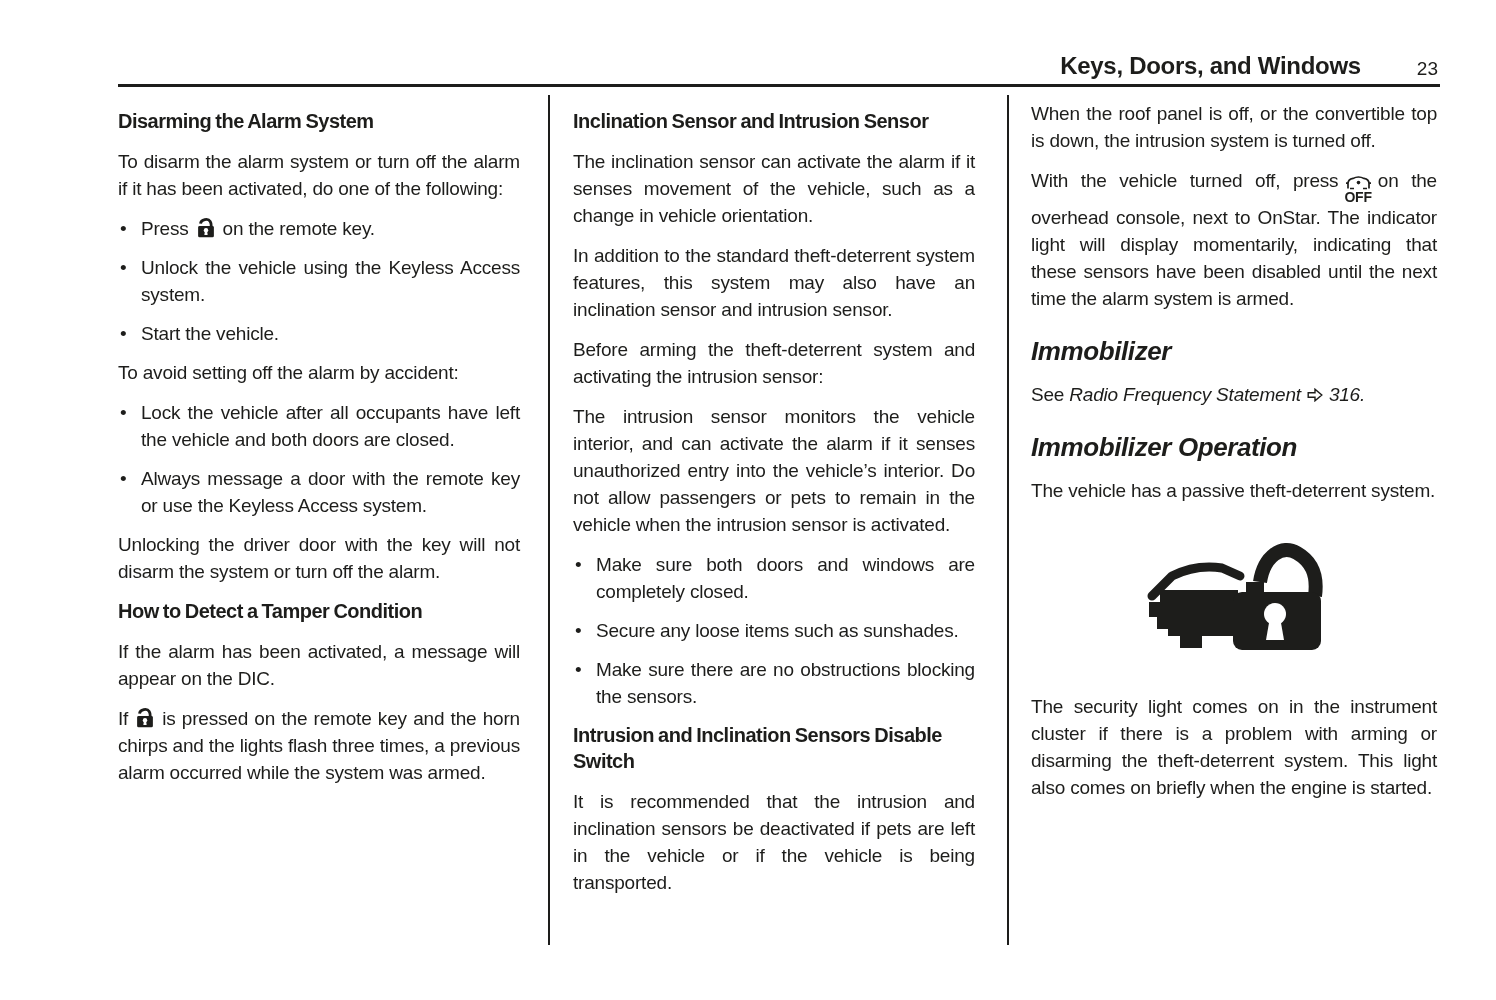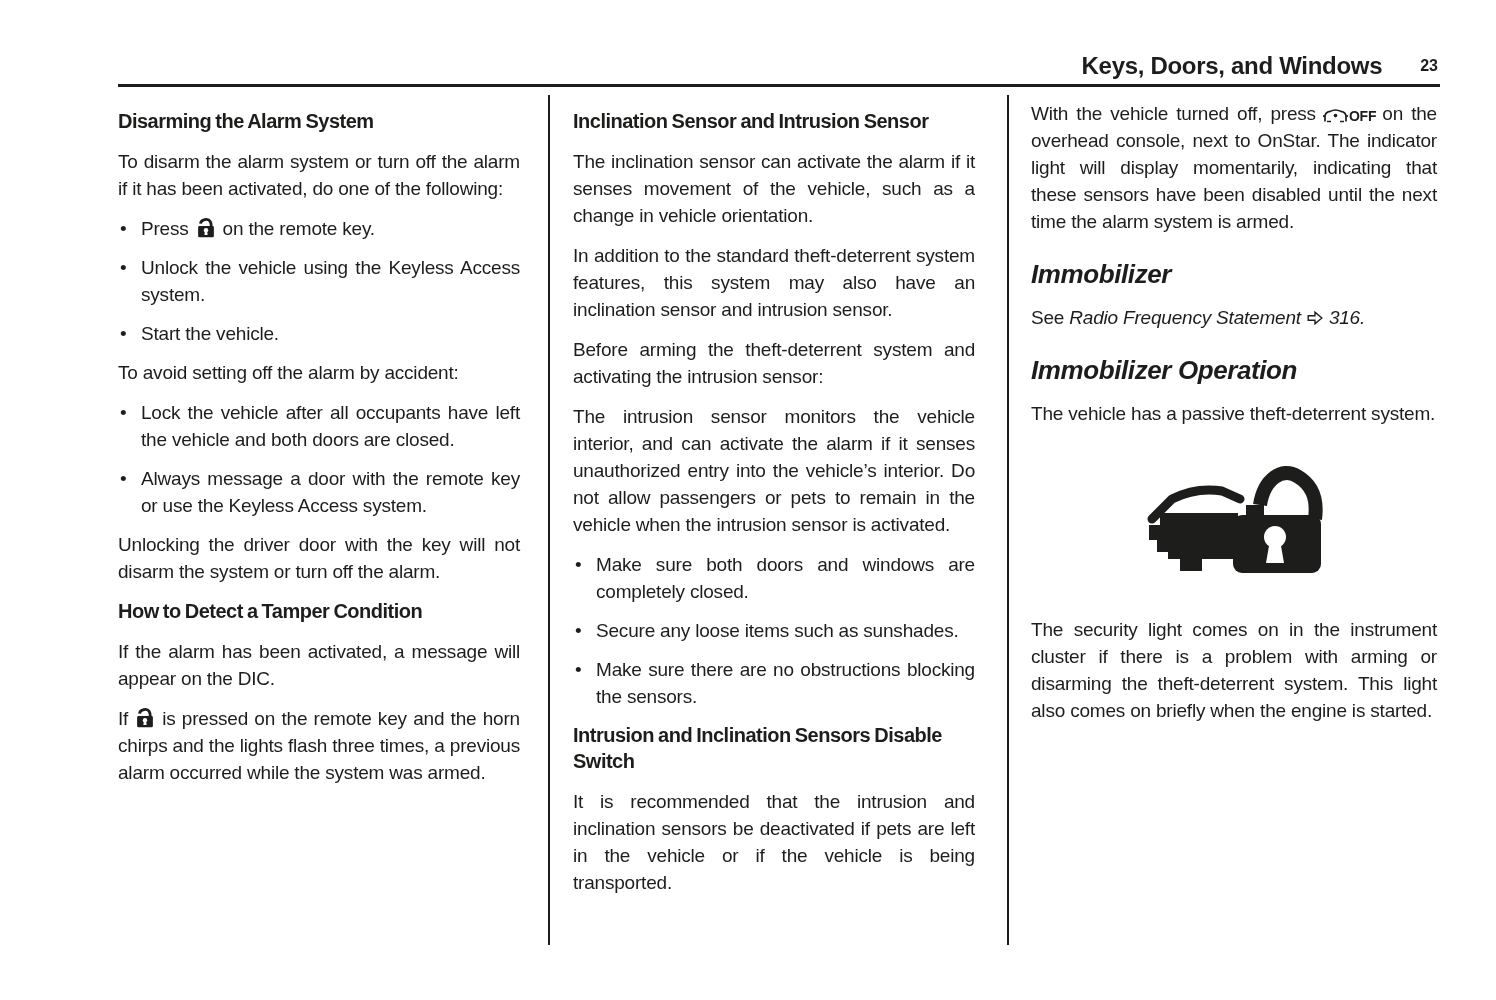--- a/index.html
+++ b/index.html
@@ -9,24 +9,24 @@
     background: #ffffff;
     color: #1d1d1b;
     font-family: "Liberation Sans", sans-serif;
     overflow: hidden;
   }
   .page { position: relative; width: 1496px; height: 1000px; background: #fff; }
 
   
   .header {
     position: absolute; top: 52px; left: 118px; width: 1320px;
-    display: flex; justify-content: flex-end; align-items: center; gap: 38px;
+    display: flex; justify-content: flex-end; align-items: flex-end; gap: 56px;
   }
   .header-title { font-weight: bold; font-size: 24px; letter-spacing: -0.3px; }
-  .header-page  { font-weight: bold; font-size: 16px; }
+  .header-page  { font-weight: normal; font-size: 19px; }
   .header-rule  {
     position: absolute; top: 84px; left: 118px; width: 1322px; height: 3px;
     background: #1d1d1b;
   }
 
   
   .col { position: absolute; top: 100px; }
   .col-1 { left: 118px;  width: 402px; }
   .col-2 { left: 573px;  width: 402px; }
   .col-3 { left: 1031px; width: 406px; }
@@ -55,21 +55,21 @@
   }
   ul { list-style: none; margin: 0 0 2px 0; padding: 0; }
   li { position: relative; padding-left: 23px; margin-bottom: 12px; }
   .bullet-marker { position: absolute; left: 2px; top: 0; }
   .italic { font-style: italic; }
 
   
   .inline-lock { display: inline-block; width: 22px; height: 22px; vertical-align: -4px; margin: 0 6px; }
   .inline-arrow { display: inline-block; width: 16px; height: 14px; vertical-align: -1px; margin: 0 6px; }
   .sensor-off {
-    display: inline-flex; flex-direction: row; align-items: center;
+    display: inline-flex; flex-direction: column; align-items: center;
     vertical-align: -3px; margin: 0 6px; line-height: 1;
   }
   .sensor-off .car-glyph { display: block; width: 27px; height: 15px; margin-bottom: 0px; }
   .sensor-off .off-label { font-weight: bold; font-size: 14px; letter-spacing: -0.2px; }
 
   
   figure.security-figure {
     margin: 30px auto 27px auto; width: 200px; text-align: center;
   }
 </style>
@@ -150,20 +150,21 @@
         <span>Make sure there are no obstructions blocking the sensors.</span>
       </li>
     </ul>
     <h3>Intrusion and Inclination Sensors Disable Switch</h3>
     <p>It is recommended that the intrusion and inclination sensors be deactivated if pets are left in the vehicle or if the vehicle is being transported.</p>
   </div>
 
   <div class="divider divider-2"></div>
 
   <div class="col col-3">
+    <p>When the roof panel is off, or the convertible top is down, the intrusion system is turned off.</p>
     <p><span>With the vehicle turned off, press</span><span class="sensor-off">
           <svg class="car-glyph" viewBox="0 0 27 15">
             <path d="M3 13.5 L3 8.5 Q3 4.2 8 3.4 Q13.5 0.6 19 3.4 Q24 4.2 24 8.5 L24 13.5" fill="none" stroke="#1d1d1b" stroke-width="1.7"></path>
             <path d="M1 8.2 L3 8.2 M24 8.2 L26 8.2" stroke="#1d1d1b" stroke-width="1.7"></path>
             <circle cx="13.5" cy="7.6" r="1.8" fill="#1d1d1b"></circle>
             <path d="M5 13.5 L9 13.5 M18 13.5 L22 13.5" stroke="#1d1d1b" stroke-width="1.7"></path>
           </svg>
           <span class="off-label">OFF</span>
         </span><span>on the overhead console, next to OnStar. The indicator light will display momentarily, indicating that these sensors have been disabled until the next time the alarm system is armed.</span></p>
 

